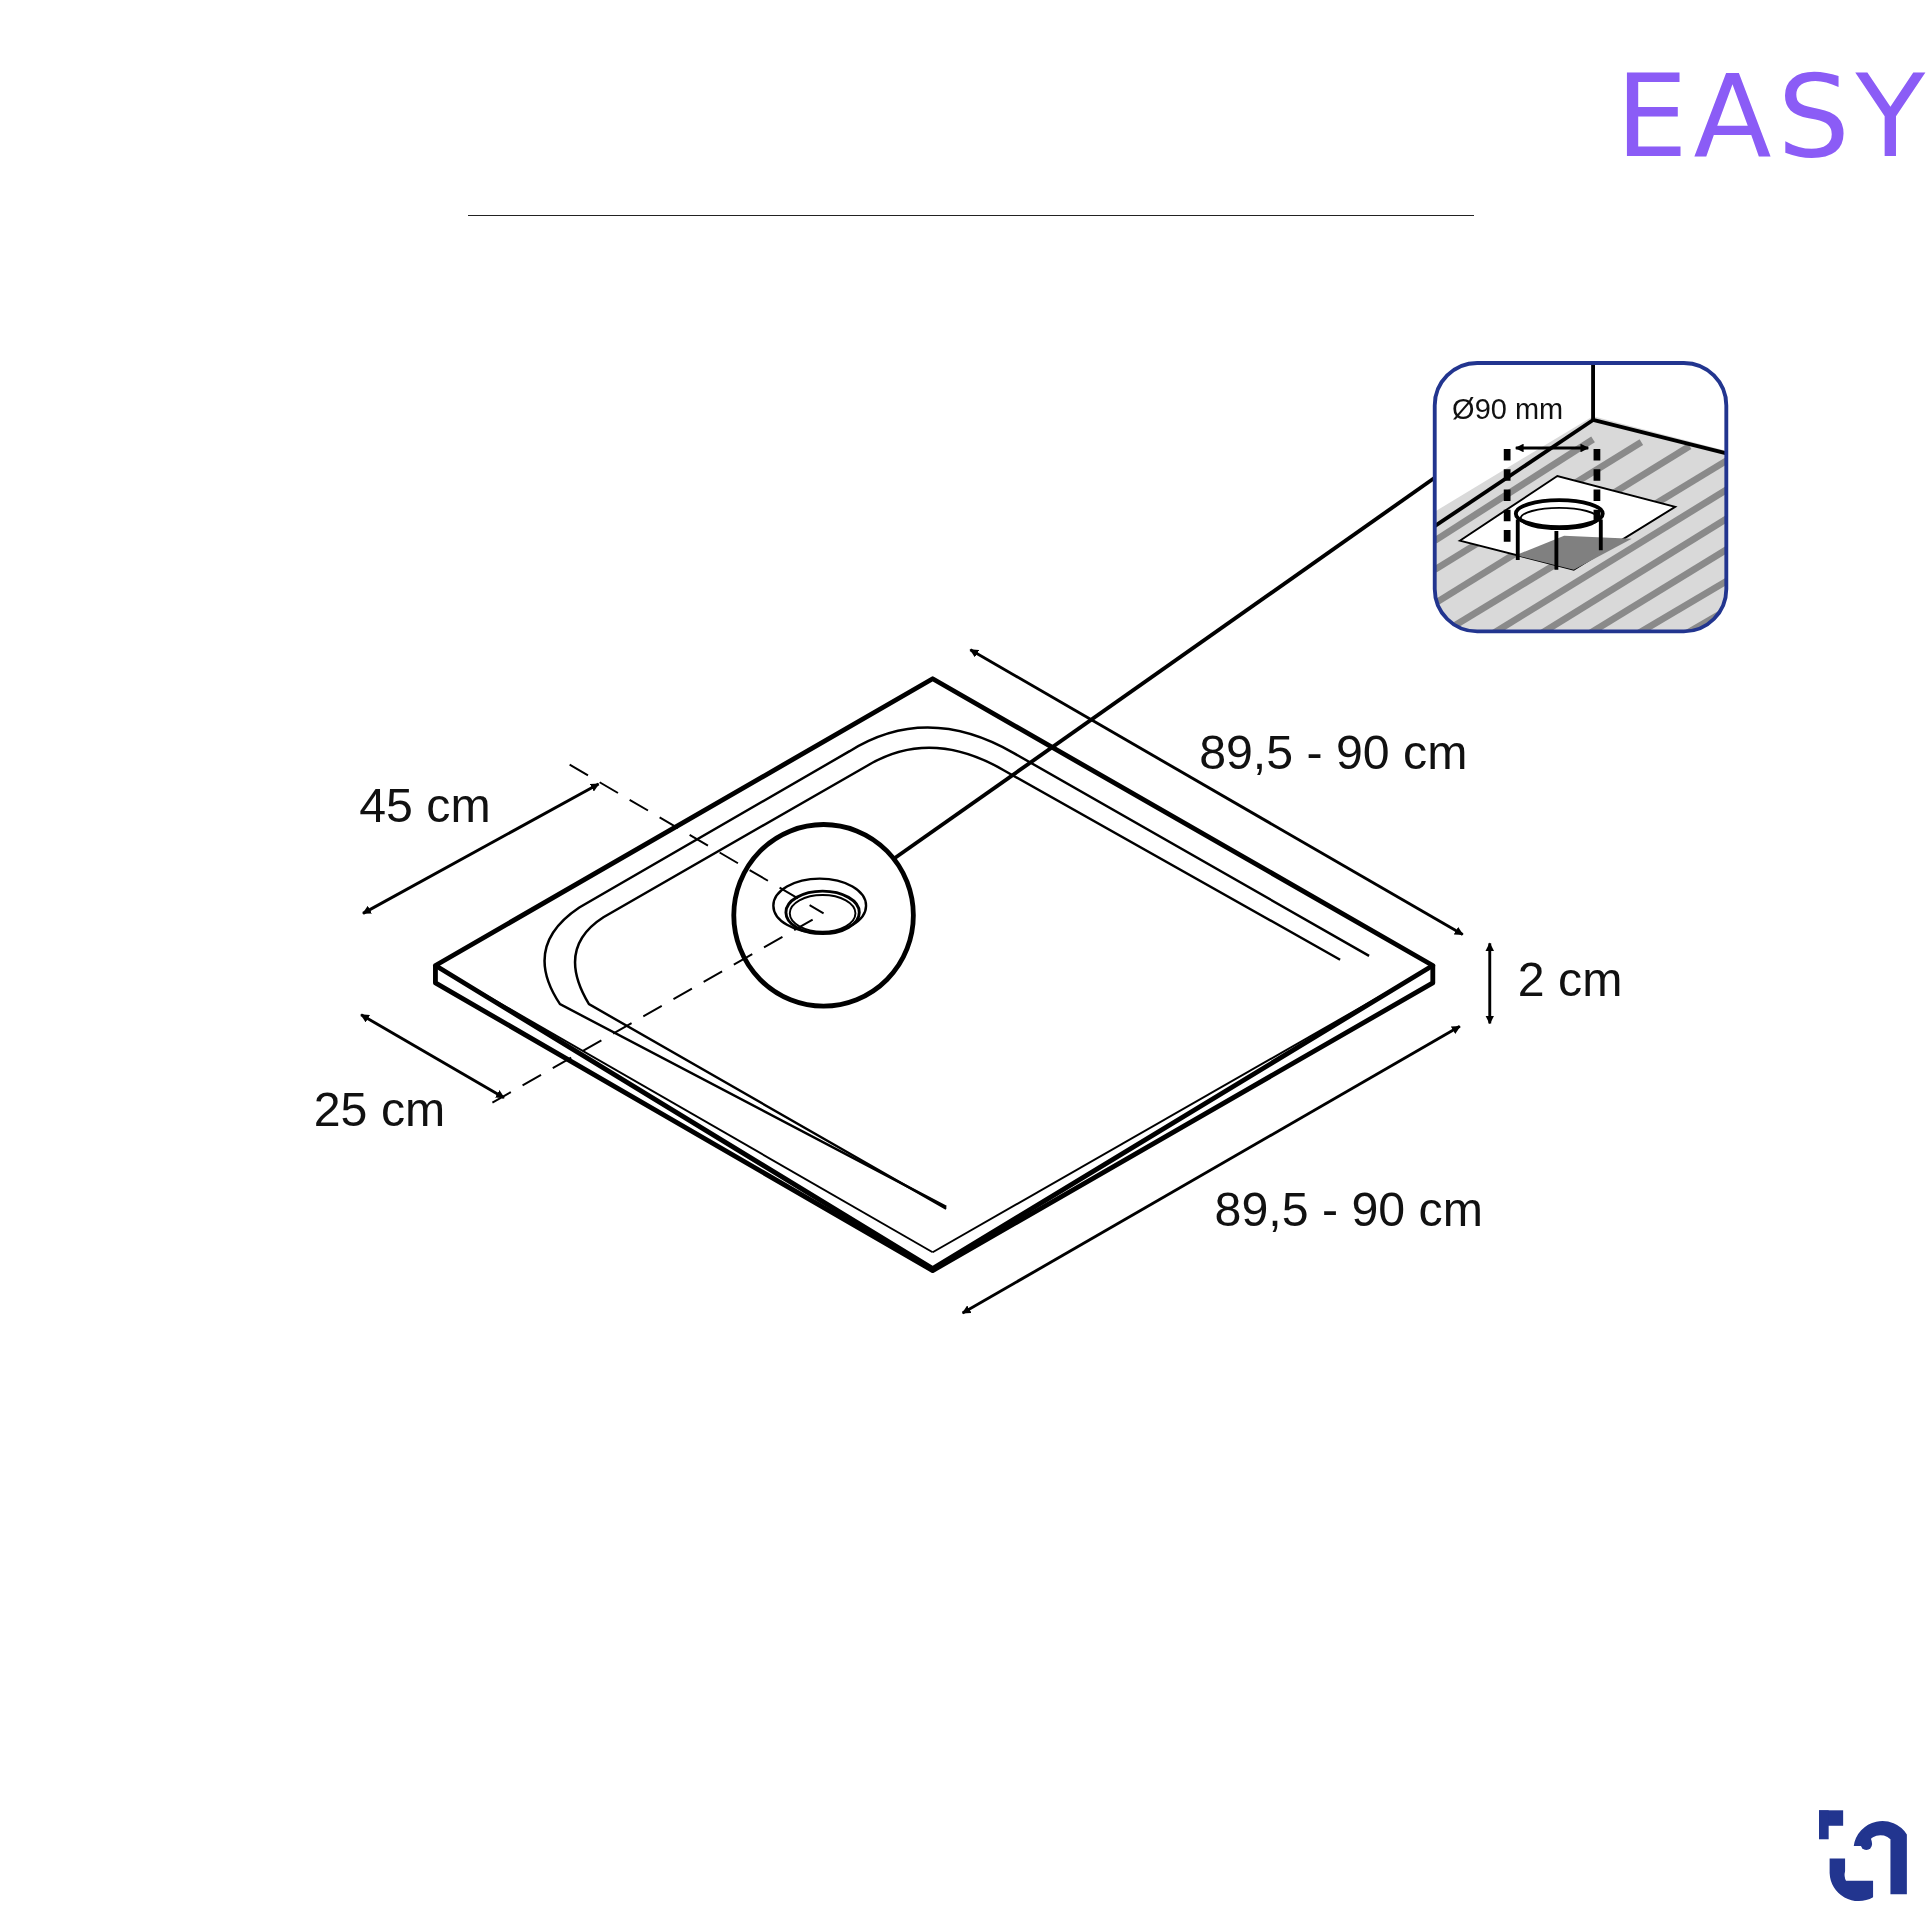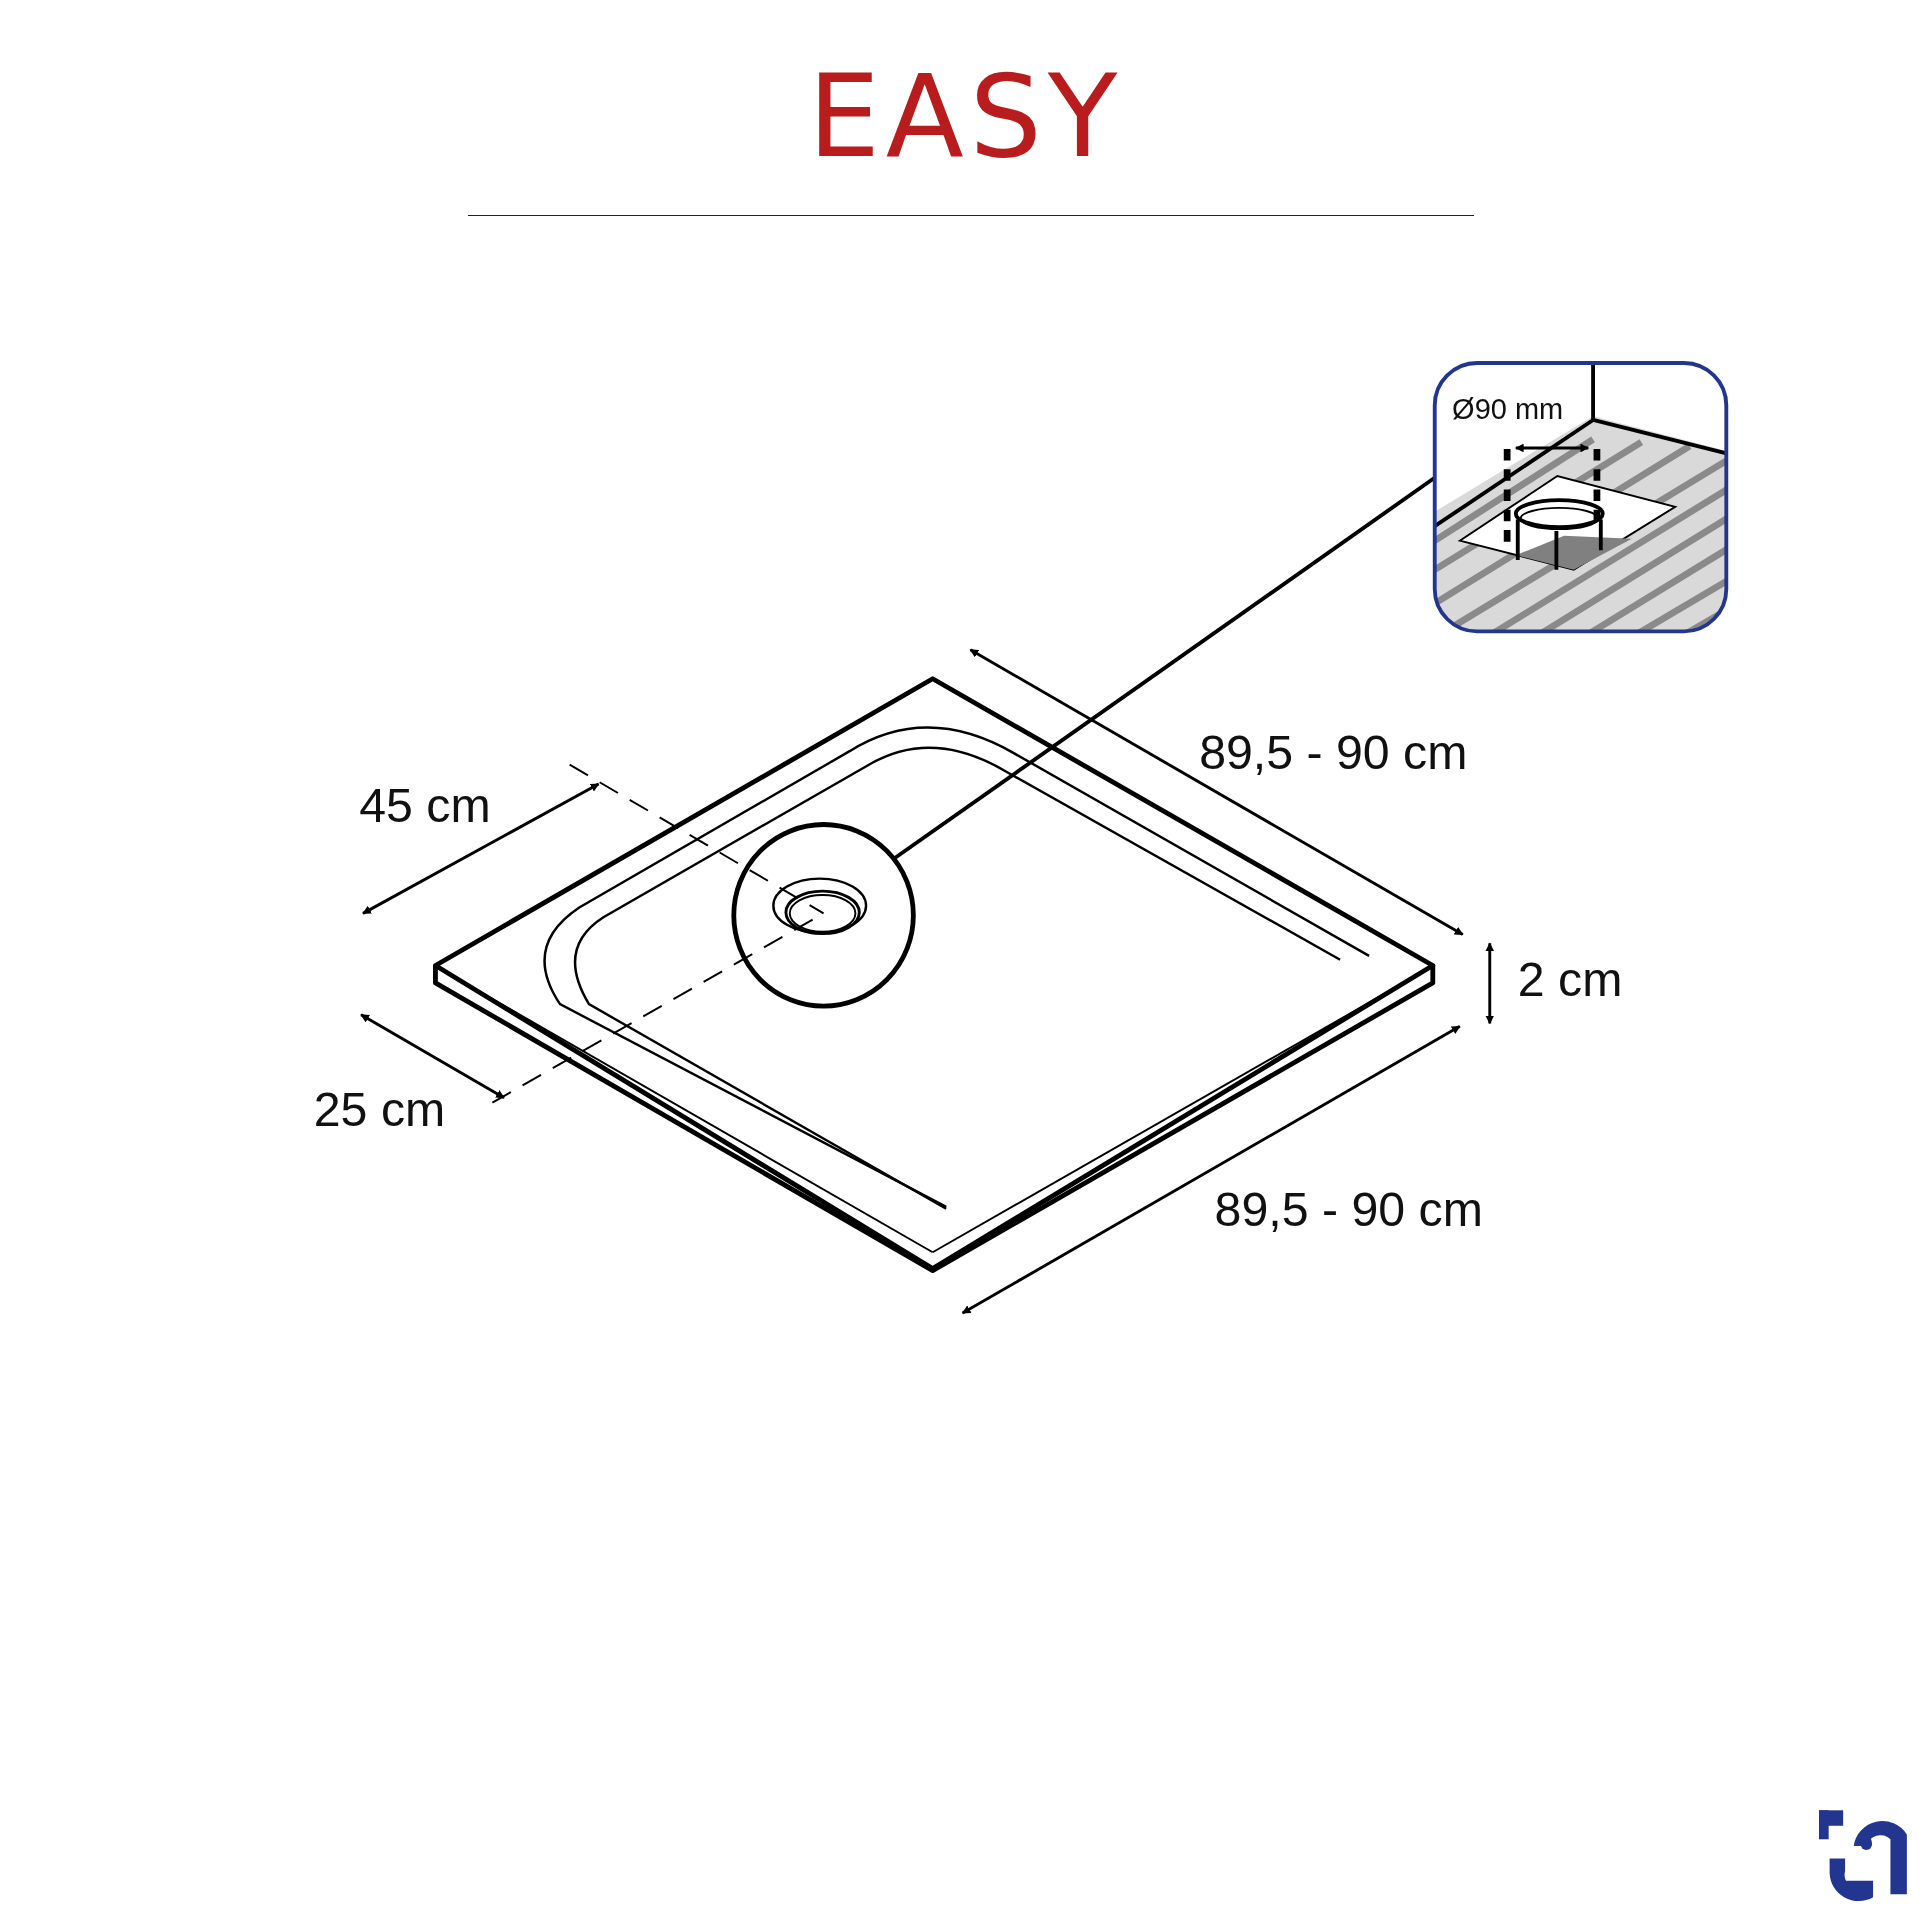--- a/index.html
+++ b/index.html
@@ -1,17 +1,17 @@
 <!DOCTYPE html>
 <html><head>
   <meta charset="utf-8">
   <style>
     html, body { margin: 0; padding: 0; background: #ffffff; }
     body { width: 1931px; height: 1931px; position: relative; overflow: hidden; font-family: "Liberation Sans", sans-serif; }
-    .title { position: absolute; left: 0; width: 1931px; top: 60px; text-align: center; font-family: "DejaVu Sans", sans-serif; font-size: 114px; letter-spacing: 5.8px; color: #b91c1c; line-height: 1; }
+    .title { position: absolute; left: 0; width: 1931px; top: 60px; text-align: right; font-family: "DejaVu Sans", sans-serif; font-size: 114px; letter-spacing: 5.8px; color: #8b5cf6; line-height: 1; }
     .rule { position: absolute; left: 468px; top: 215px; width: 1006px; height: 0; border-top: 1.9px solid #222; }
     svg.diagram { position: absolute; left: 0; top: 0; }
     .dim-label { font-family: "Liberation Sans", sans-serif; font-size: 50px; fill: #111; }
     .inset-label { font-family: "Liberation Sans", sans-serif; font-size: 30px; fill: #111; }
   </style>
 </head>
 <body>
 
 <div class="title">EASY</div>
 <div class="rule"></div>

